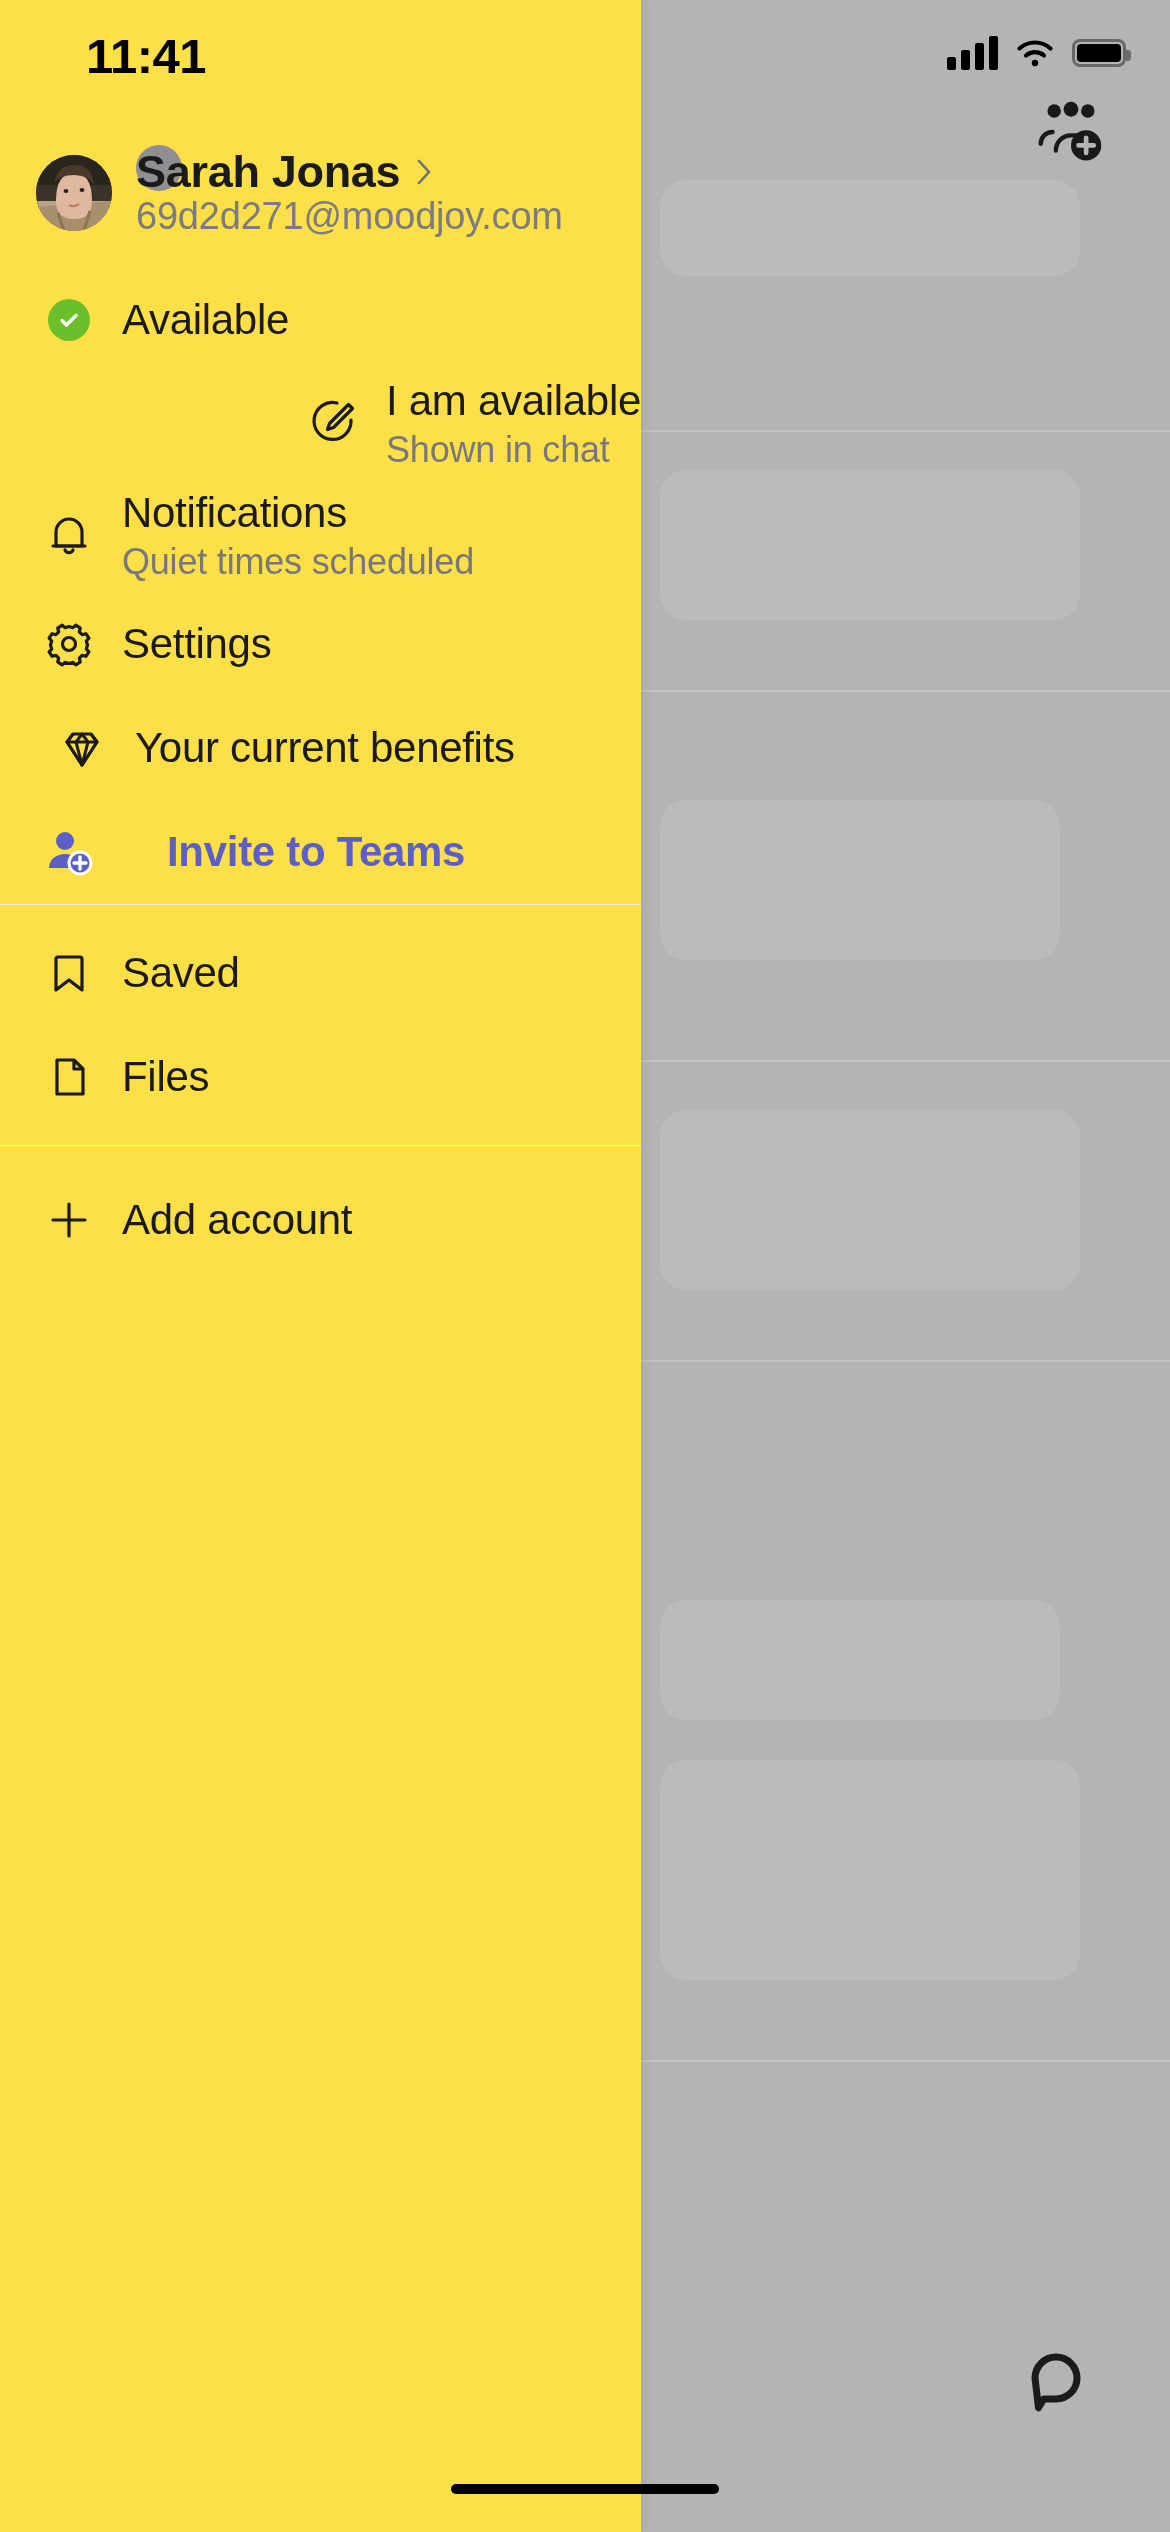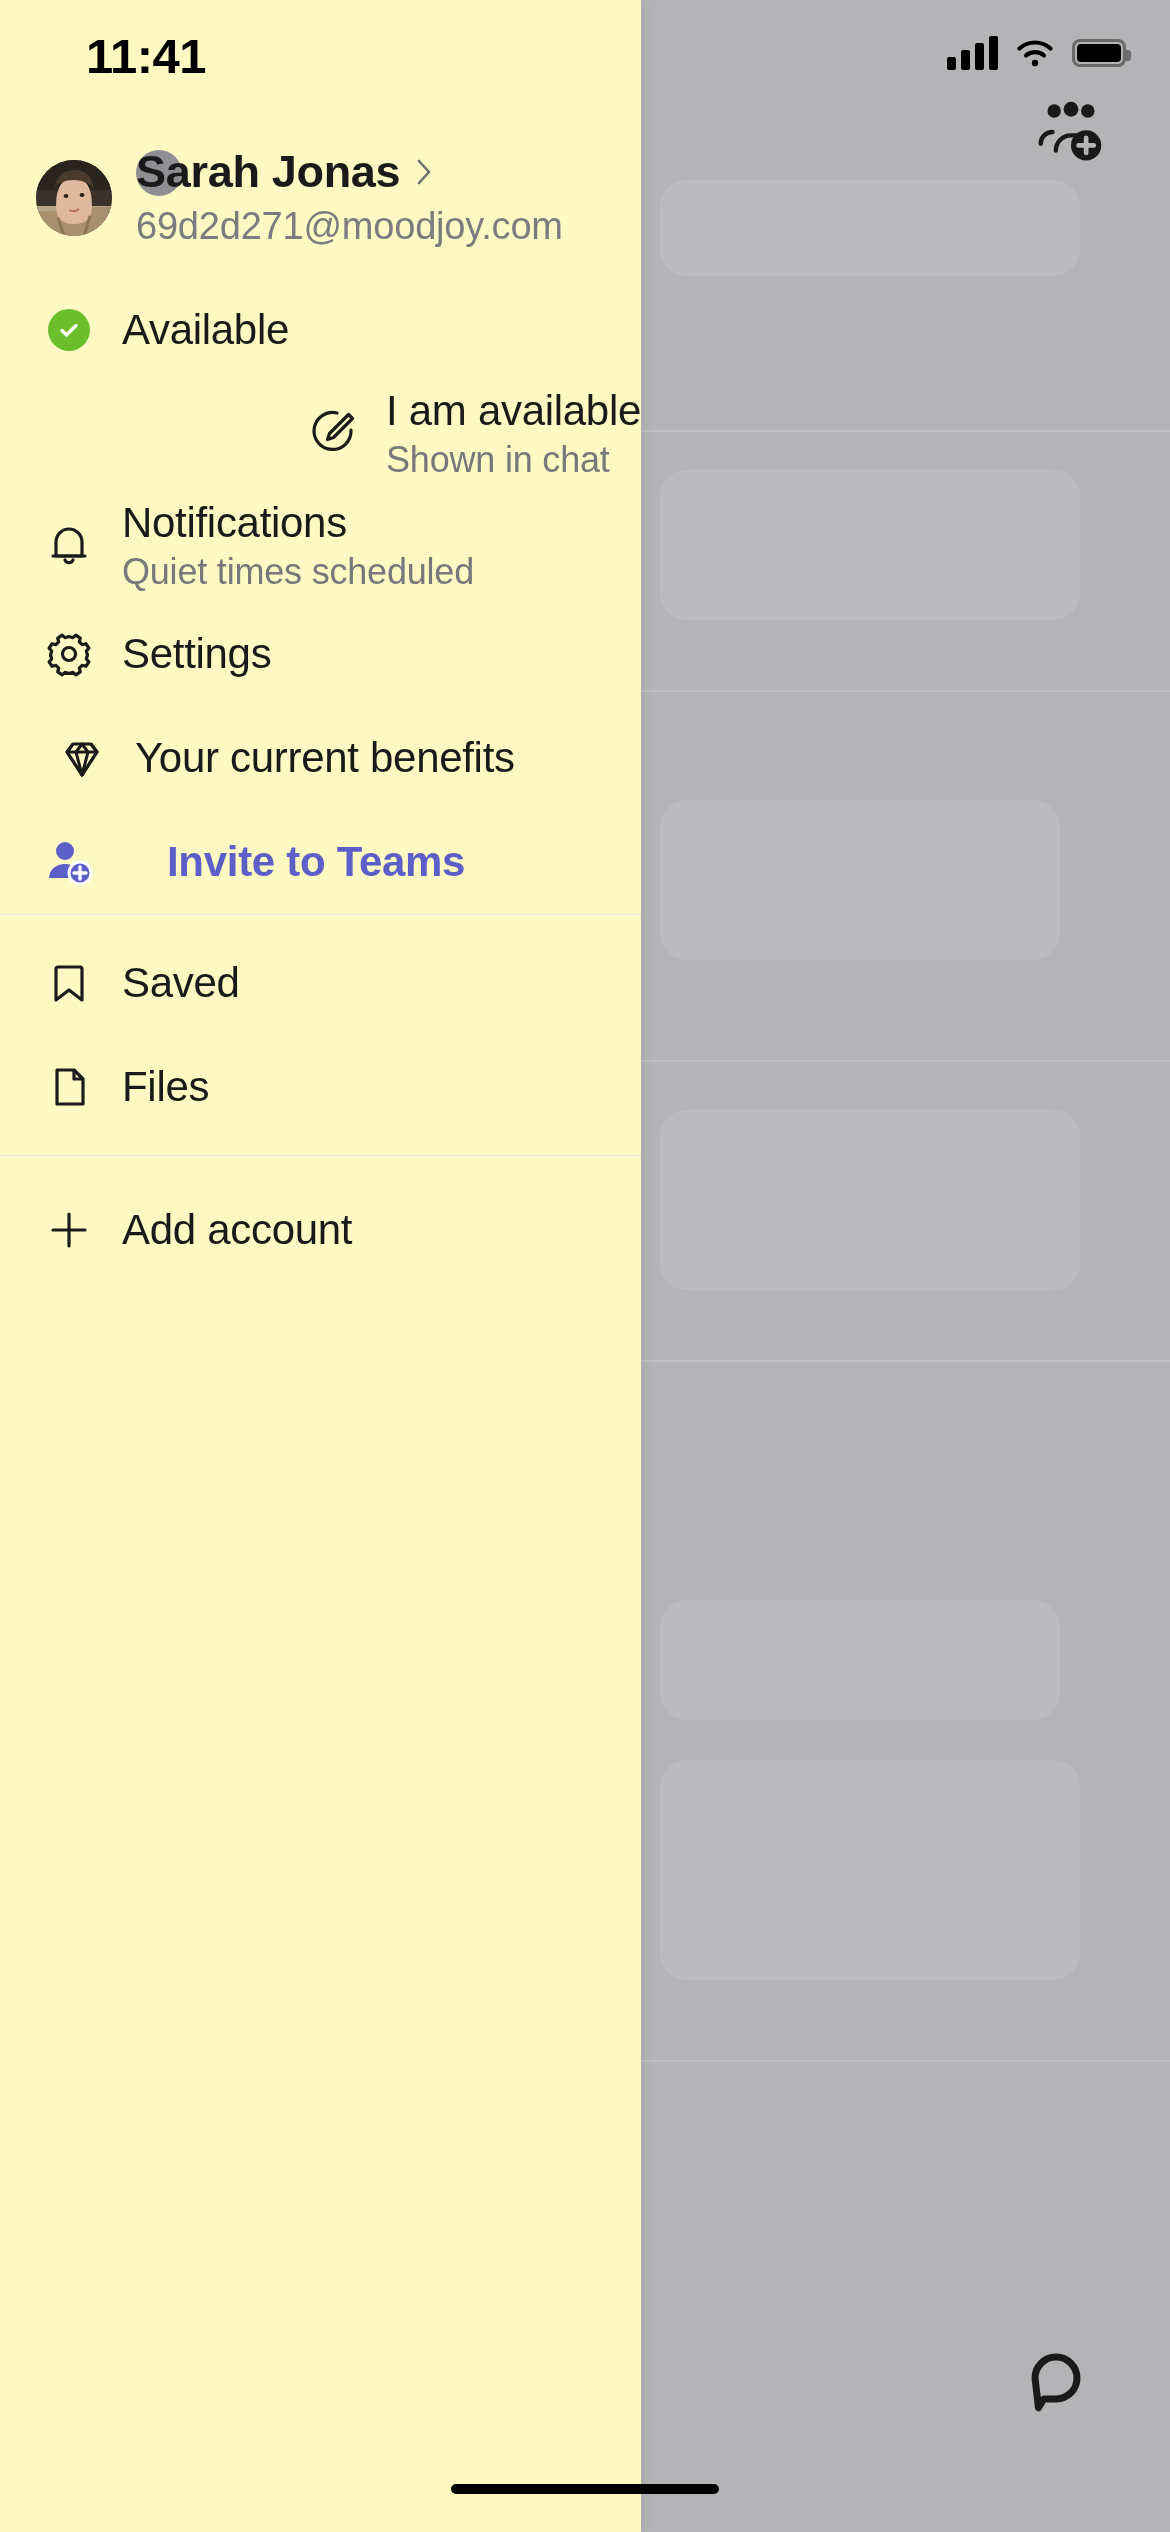--- a/index.html
+++ b/index.html
@@ -29,21 +29,21 @@
   }
   .bg-tabicon {
     position:absolute; bottom:112px; right:72px; width:70px; height:70px;
     color:#1a1a1a;
   }
 
   
   .drawer {
     position:absolute; top:0; left:0;
     width:641px; height:2532px;
-    background:#fef9c3;
+    background:#fde047;
     z-index:5;
     box-shadow:2px 0 10px rgba(0,0,0,0.08);
   }
 
   
   .statusbar {
     position:relative; height:118px; width:1170px;
   }
   .sb-time {
     position:absolute; left:86px; top:28px;
@@ -90,21 +90,21 @@
     background:#8e8e93;
   }
   .profile-text { margin-left:24px; position:relative; }
   .pname-row { display:flex; align-items:center; gap:14px; }
   .pname {
     font-size:45px; font-weight:bold; color:#1a1a1a;
     letter-spacing:-0.3px; line-height:1.05;
   }
   .chev { width:20px; height:32px; color:#6e6e73; }
   .pemail {
-    font-size:38px; color:#7b7b80; margin-top:10px; letter-spacing:-0.2px;
+    font-size:38px; color:#7b7b80; margin-top:0; letter-spacing:-0.2px;
   }
 
   
   .menu-section { position:relative; }
   .divider { height:1px; background:#e9e9ea; width:641px; }
   .row {
     display:flex; align-items:center;
     min-height:82px; padding:0 0 0 34px;
     position:relative;
   }

